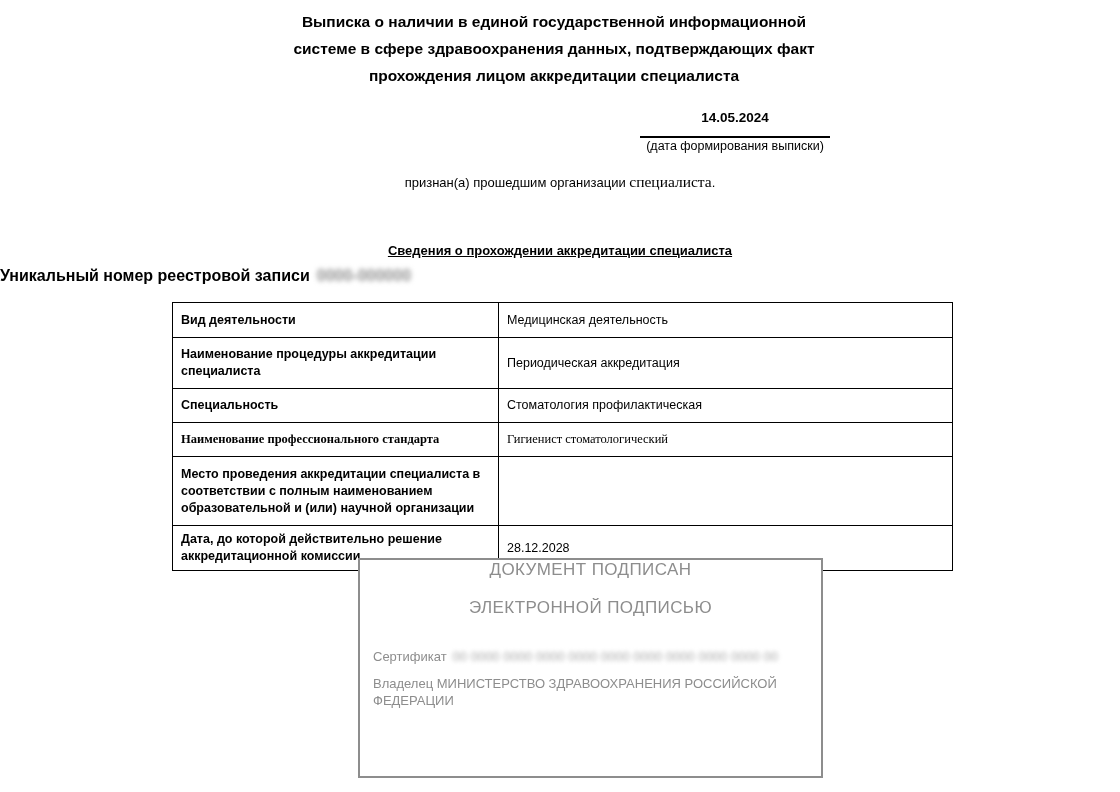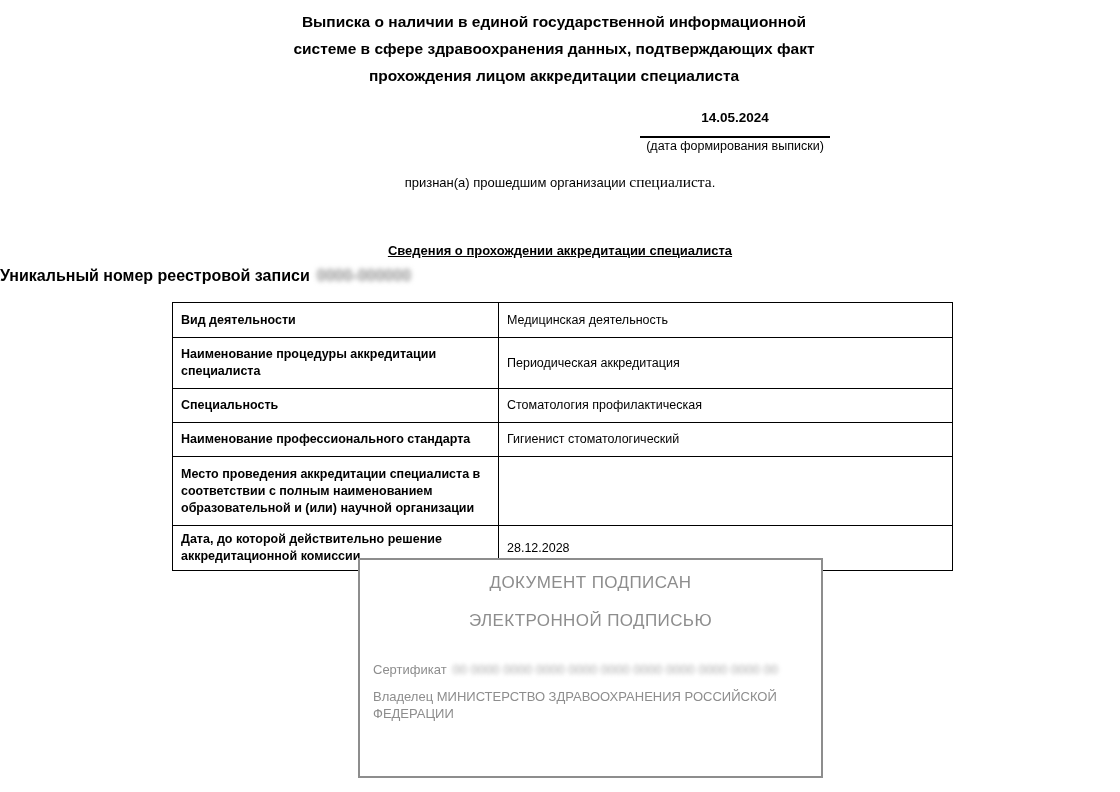--- a/index.html
+++ b/index.html
@@ -29,30 +29,30 @@
     font-size:13px; font-weight:bold; text-decoration:underline;
   }
   .registry { position:absolute; top:267px; left:0; right:0; text-align:left; font-size:16px; font-weight:bold; }
 
   table.acc { position:absolute; top:302px; left:172px; width:781px; border-collapse:collapse; font-size:12.5px; }
   table.acc td { border:1.5px solid #000; padding:5px 8px; vertical-align:middle; line-height:17px; }
   table.acc td.lbl { width:309px; font-weight:bold; }
   table.acc tr:nth-child(1) td { height:24px; }
   table.acc tr:nth-child(2) td { height:40px; }
   table.acc tr:nth-child(3) td { height:23px; }
-  table.acc tr:nth-child(4) td { height:23px; }
+  table.acc tr:nth-child(4) td { height:23px;font-family:Liberation Serif, serif; }
   table.acc tr:nth-child(5) td { height:58px; }
   table.acc tr:nth-child(6) td { height:34px; }
 
   .sigbox {
     position:absolute; top:558px; left:358px; width:465px; height:220px;
     border:2px solid #8d8d8d; color:#8d8d8d; box-sizing:border-box; background:#fff;
   }
   .sig-h { text-align:center; font-size:17px; letter-spacing:0.4px; line-height:19px; }
-  .sig-h.first  { margin-top:13px; }
+  .sig-h.first  { }
   .sig-h.second { margin-top:19px; }
   .sig-line { margin-left:13px; margin-right:13px; font-size:13px; line-height:17px; }
   .sig-cert     { margin-top:31px; white-space:nowrap; }
   .sig-owner    { margin-top:10px; }
   .sig-validity { margin-top:12px; }
 </style>
 </head>
 <body>
 
 <div class="page">

